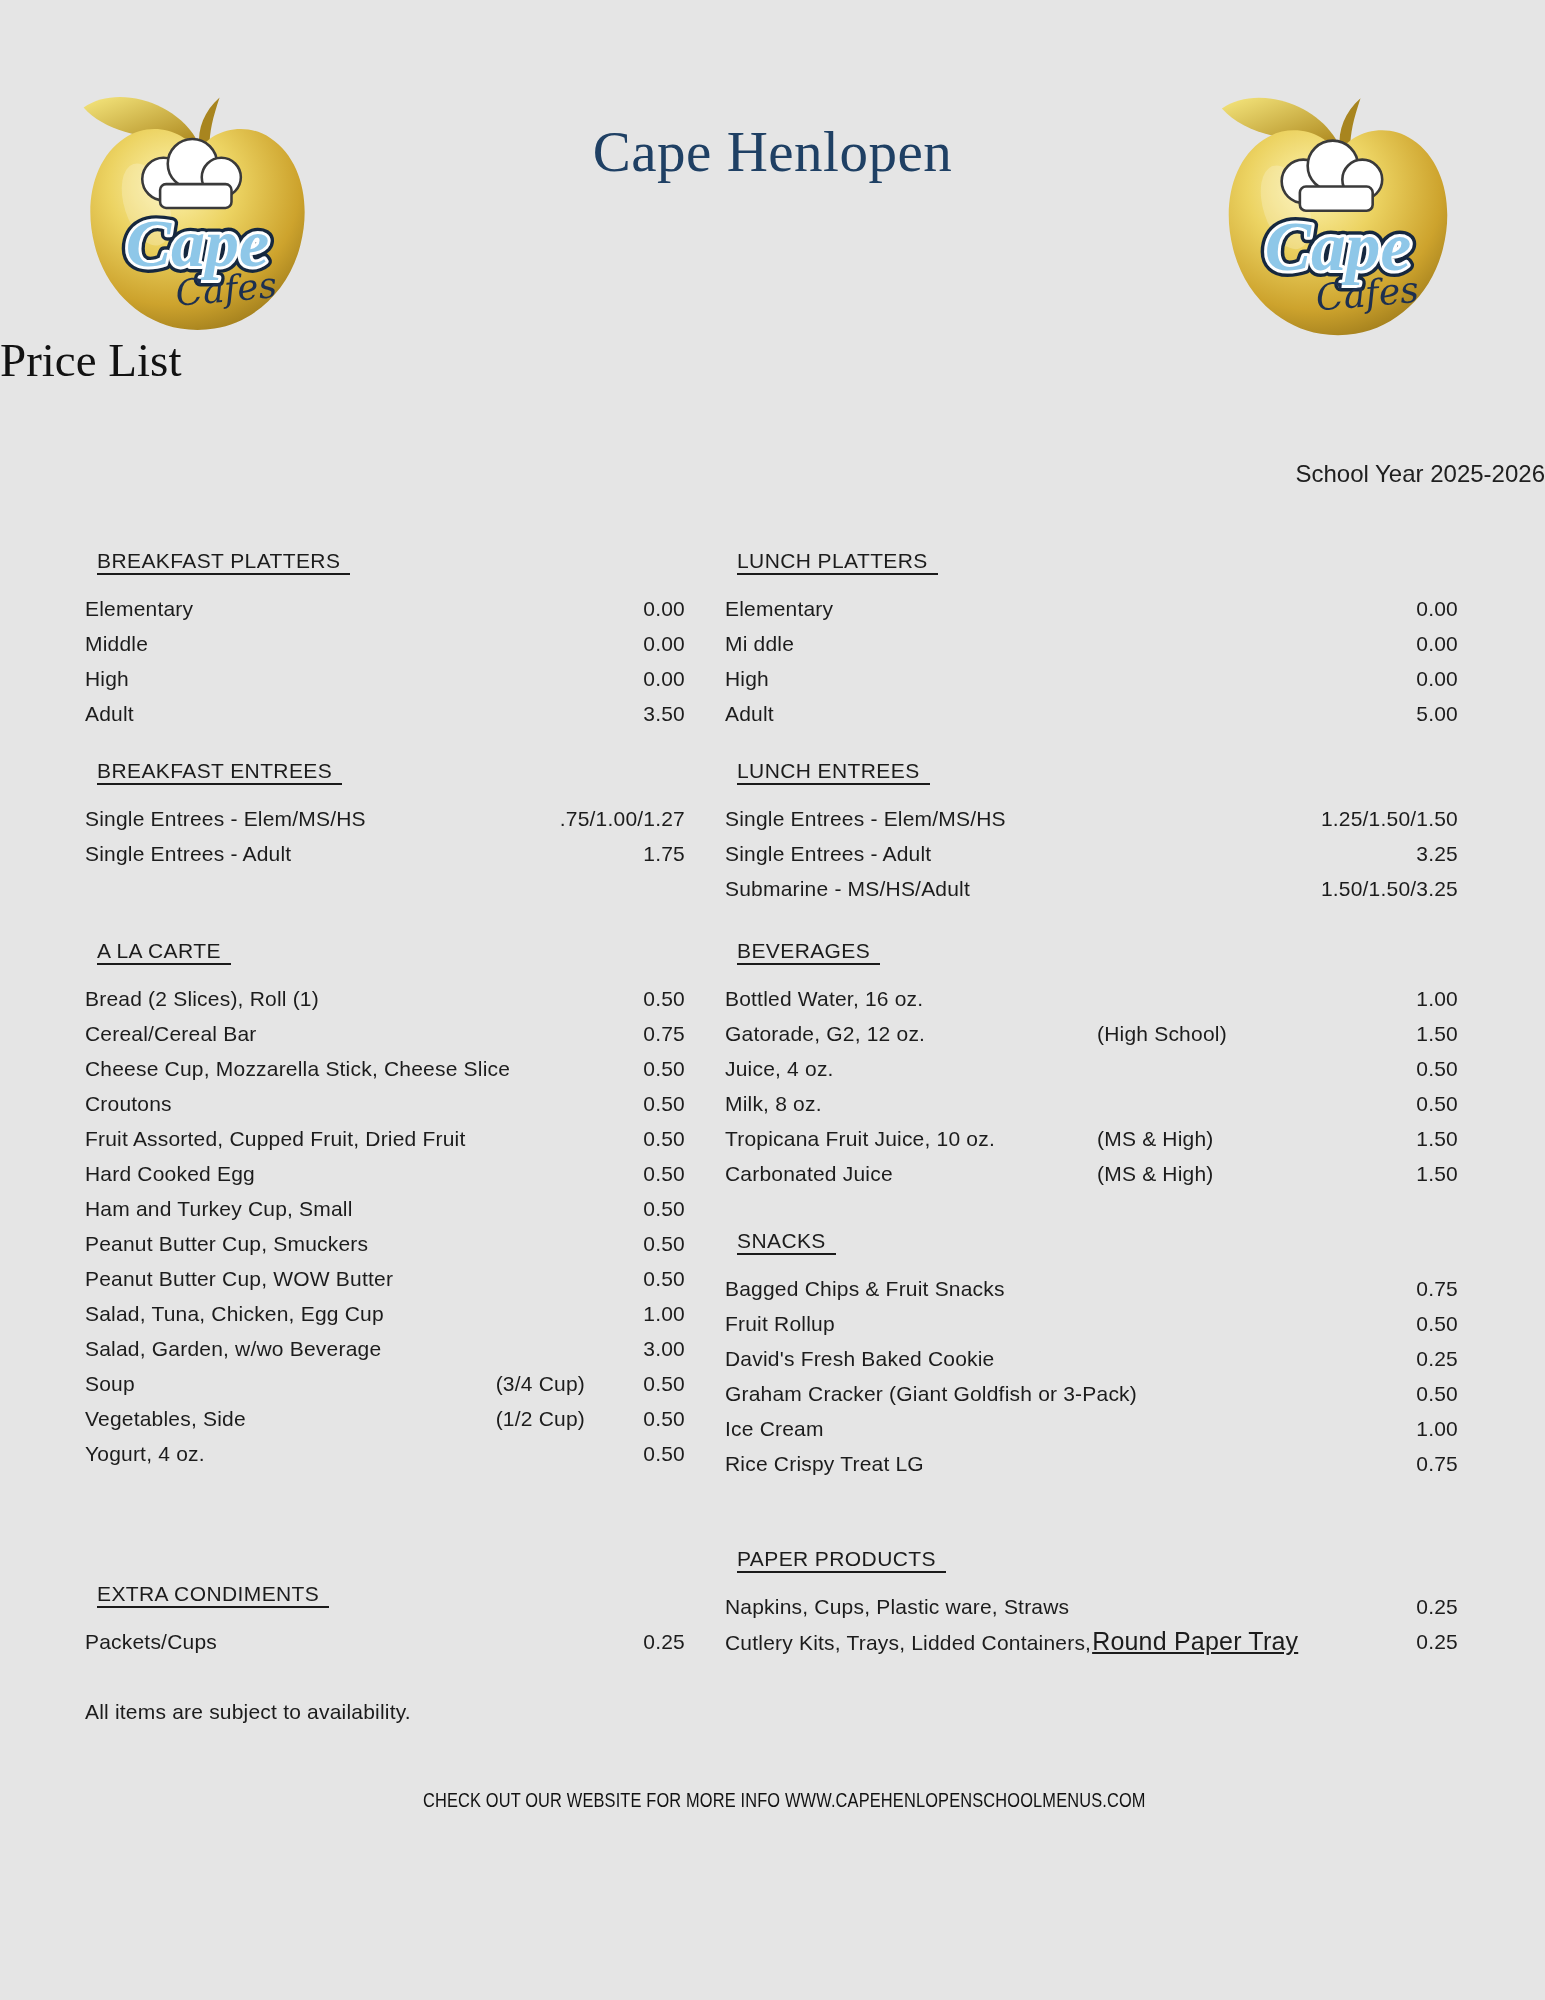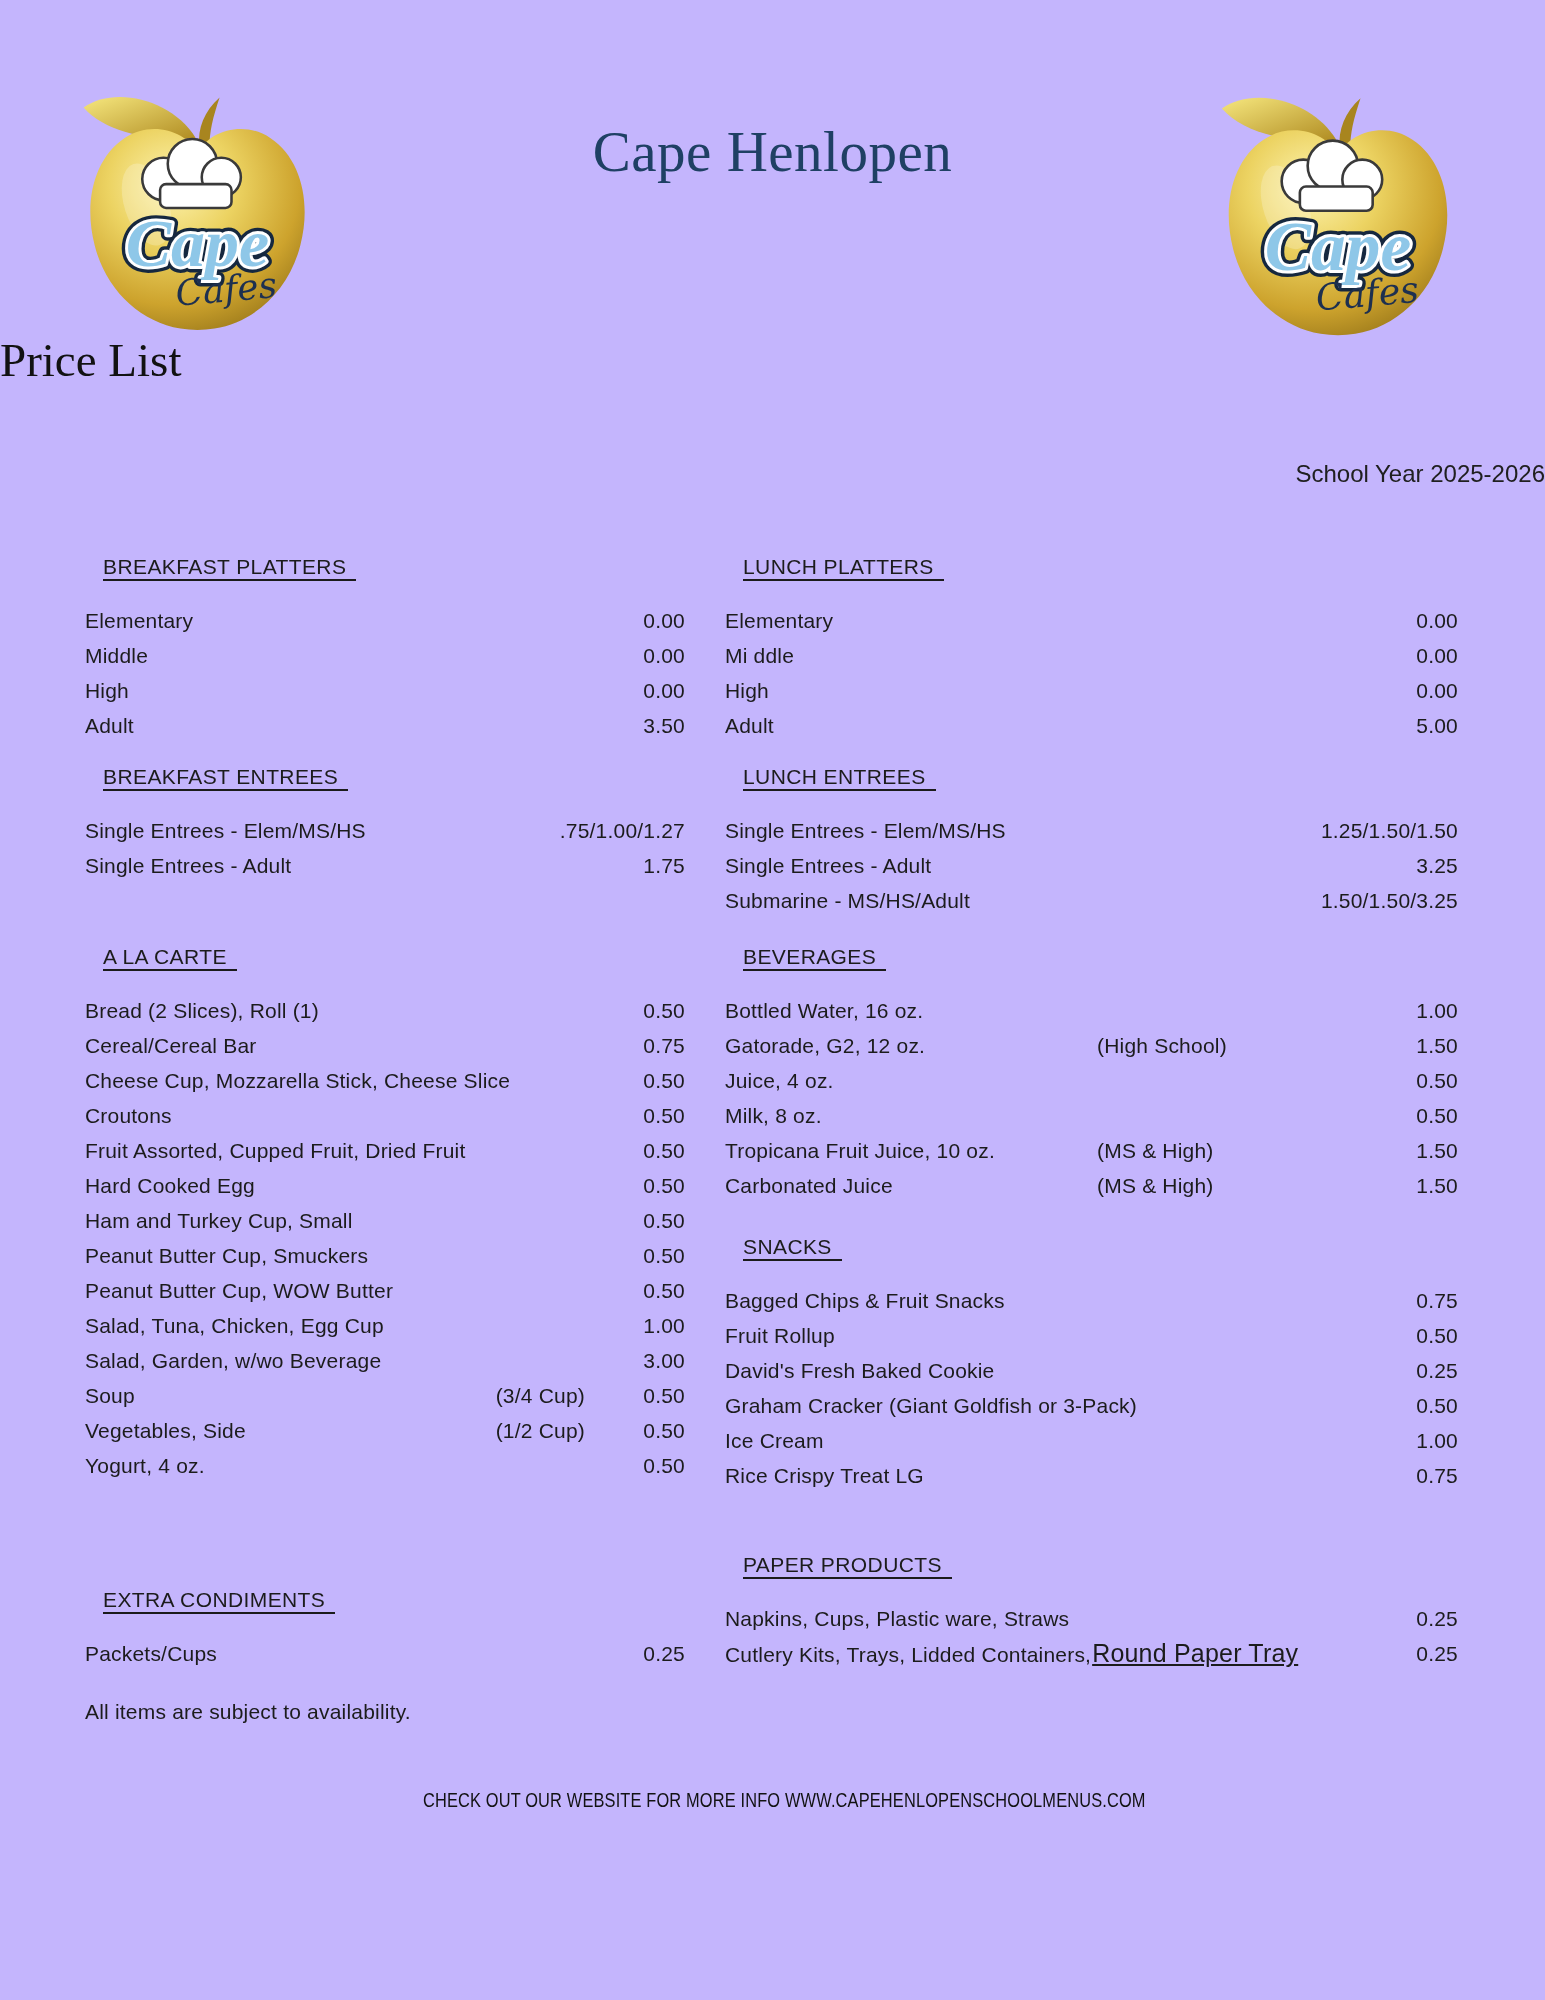--- a/index.html
+++ b/index.html
@@ -1,19 +1,19 @@
 <!DOCTYPE html>
 <html><head>
 <meta charset="utf-8">
 <style>
   html,body{margin:0;padding:0;background:#ffffff;}
   .page{
     position:relative;
     width:1545px;height:2000px;
-    background:#c4b5fd;
+    background:#e5e5e5;
     margin:0 auto;
     font-family:"Liberation Sans", sans-serif;
     color:#1c1c1c;
     overflow:hidden;
   }
   
   .logo{position:absolute;}
   .logo-left{left:70px;top:82px;width:255px;height:262px;}
   .logo-right{left:1192px;top:86px;width:292px;height:260px;}
   .org-title{
@@ -35,21 +35,21 @@
     position:absolute;left:0;right:0;top:458px;
     text-align:right;
     font-size:24px;line-height:32px;
     color:#202020;
   }
   
   .menu-section{position:absolute;}
   .col-left{left:85px;width:600px;}
   .col-right{left:725px;width:733px;}
   .sec-heading{
-    margin:18px;height:35px;line-height:33px;
+    margin:12px;height:35px;line-height:33px;
     font-size:21px;font-weight:400;letter-spacing:0.4px;
   }
   .sec-heading span{
     border-bottom:2px solid #1b1b1b;
     padding-right:10px;padding-bottom:1px;
   }
   .row{position:relative;height:35px;line-height:35px;font-size:21px;letter-spacing:0.2px;}
   .row .label{white-space:nowrap;}
   .row .label-suffix{font-size:25px;margin-left:1px;white-space:nowrap;text-decoration:underline;}
   .row .price{position:absolute;right:0;top:0;}

